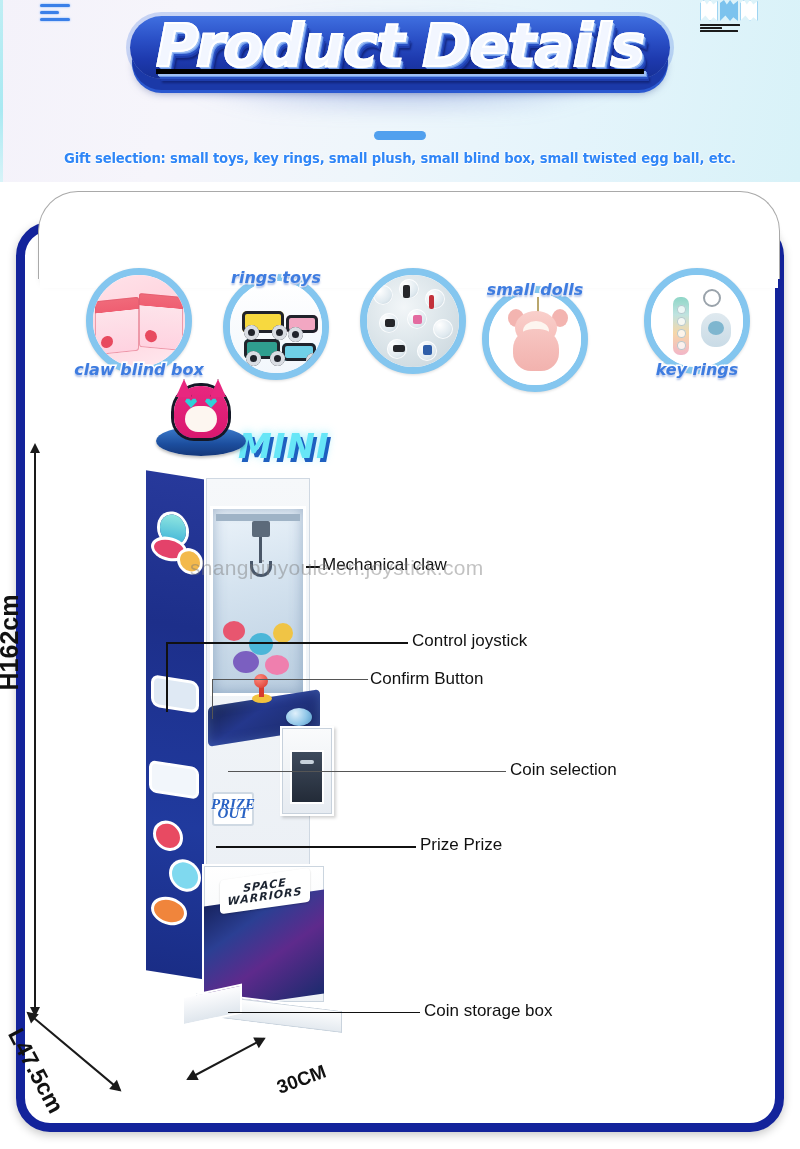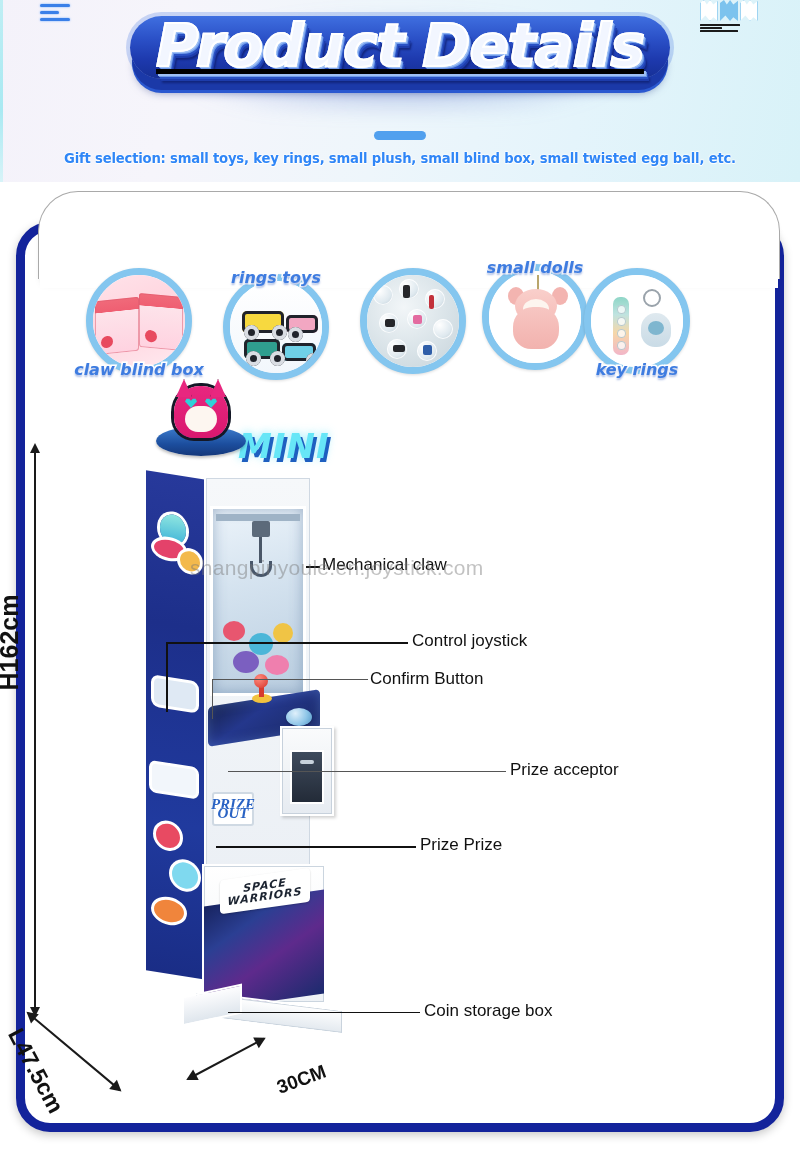--- a/index.html
+++ b/index.html
@@ -518,35 +518,35 @@
           <div class="it" style="left:36px;top:10px;width:7px;height:13px;"></div>
           <div class="it" style="left:62px;top:20px;width:5px;height:14px;background:#c2313b;"></div>
           <div class="it" style="left:18px;top:44px;width:10px;height:8px;"></div>
           <div class="it" style="left:46px;top:40px;width:9px;height:9px;background:#e36ba0;"></div>
           <div class="it" style="left:26px;top:70px;width:12px;height:7px;"></div>
           <div class="it" style="left:56px;top:70px;width:9px;height:10px;background:#2f5ea8;"></div>
         </div>
       </div>
     </div>
 
-    <div class="circle-item" style="left:466px; top:2px;">
+    <div class="circle-item" style="left:466px; top:24px;">
       <div class="circle-ring">
         <div class="circle-art art-doll">
           <div class="hang"></div>
           <div class="ear l"></div>
             <div class="ear r"></div>
           <div class="head"></div>
           <div class="face"></div>
           <div class="body"></div>
         </div>
       </div>
       <div class="circle-label above">small dolls</div>
     </div>
 
-    <div class="circle-item" style="left:568px; top:6px;">
+    <div class="circle-item" style="left:628px; top:6px;">
       <div class="circle-ring">
         <div class="circle-art art-key">
           <div class="strip"></div>
           <div class="dot" style="top:30px;"></div>
           <div class="dot" style="top:42px;"></div>
           <div class="dot" style="top:54px;"></div>
           <div class="dot" style="top:66px;"></div>
           <div class="ring"></div>
           <div class="bun"></div>
           <div class="bunface"></div>
@@ -639,21 +639,21 @@
     </div>
 
     <div class="callout" style="left:196px; top:301px;">
       <div class="lead-v" style="left:0; top:0; height:40px; border-left-width:1px; border-left-color:#555;"></div>
       <div class="lead-h" style="left:0; top:0; width:156px; border-top-width:1px; border-top-color:#555;"></div>
       <div class="c-label" style="left:158px; top:-10px;">Confirm Button</div>
     </div>
 
     <div class="callout" style="left:212px; top:393px;">
       <div class="lead-h" style="left:0; top:0; width:278px; border-top-width:1px; border-top-color:#555;"></div>
-      <div class="c-label" style="left:282px; top:-11px;">Prize acceptor</div>
+      <div class="c-label" style="left:282px; top:-11px;">Coin selection</div>
     </div>
 
     <div class="callout" style="left:200px; top:468px;">
       <div class="lead-h" style="left:0; top:0; width:200px; border-top-width:2px;"></div>
       <div class="c-label" style="left:204px; top:-11px;">Prize Prize</div>
     </div>
 
     <div class="callout" style="left:212px; top:634px;">
       <div class="lead-h" style="left:0; top:0; width:192px; border-top-width:1.6px;"></div>
       <div class="c-label" style="left:196px; top:-11px;">Coin storage box</div>

